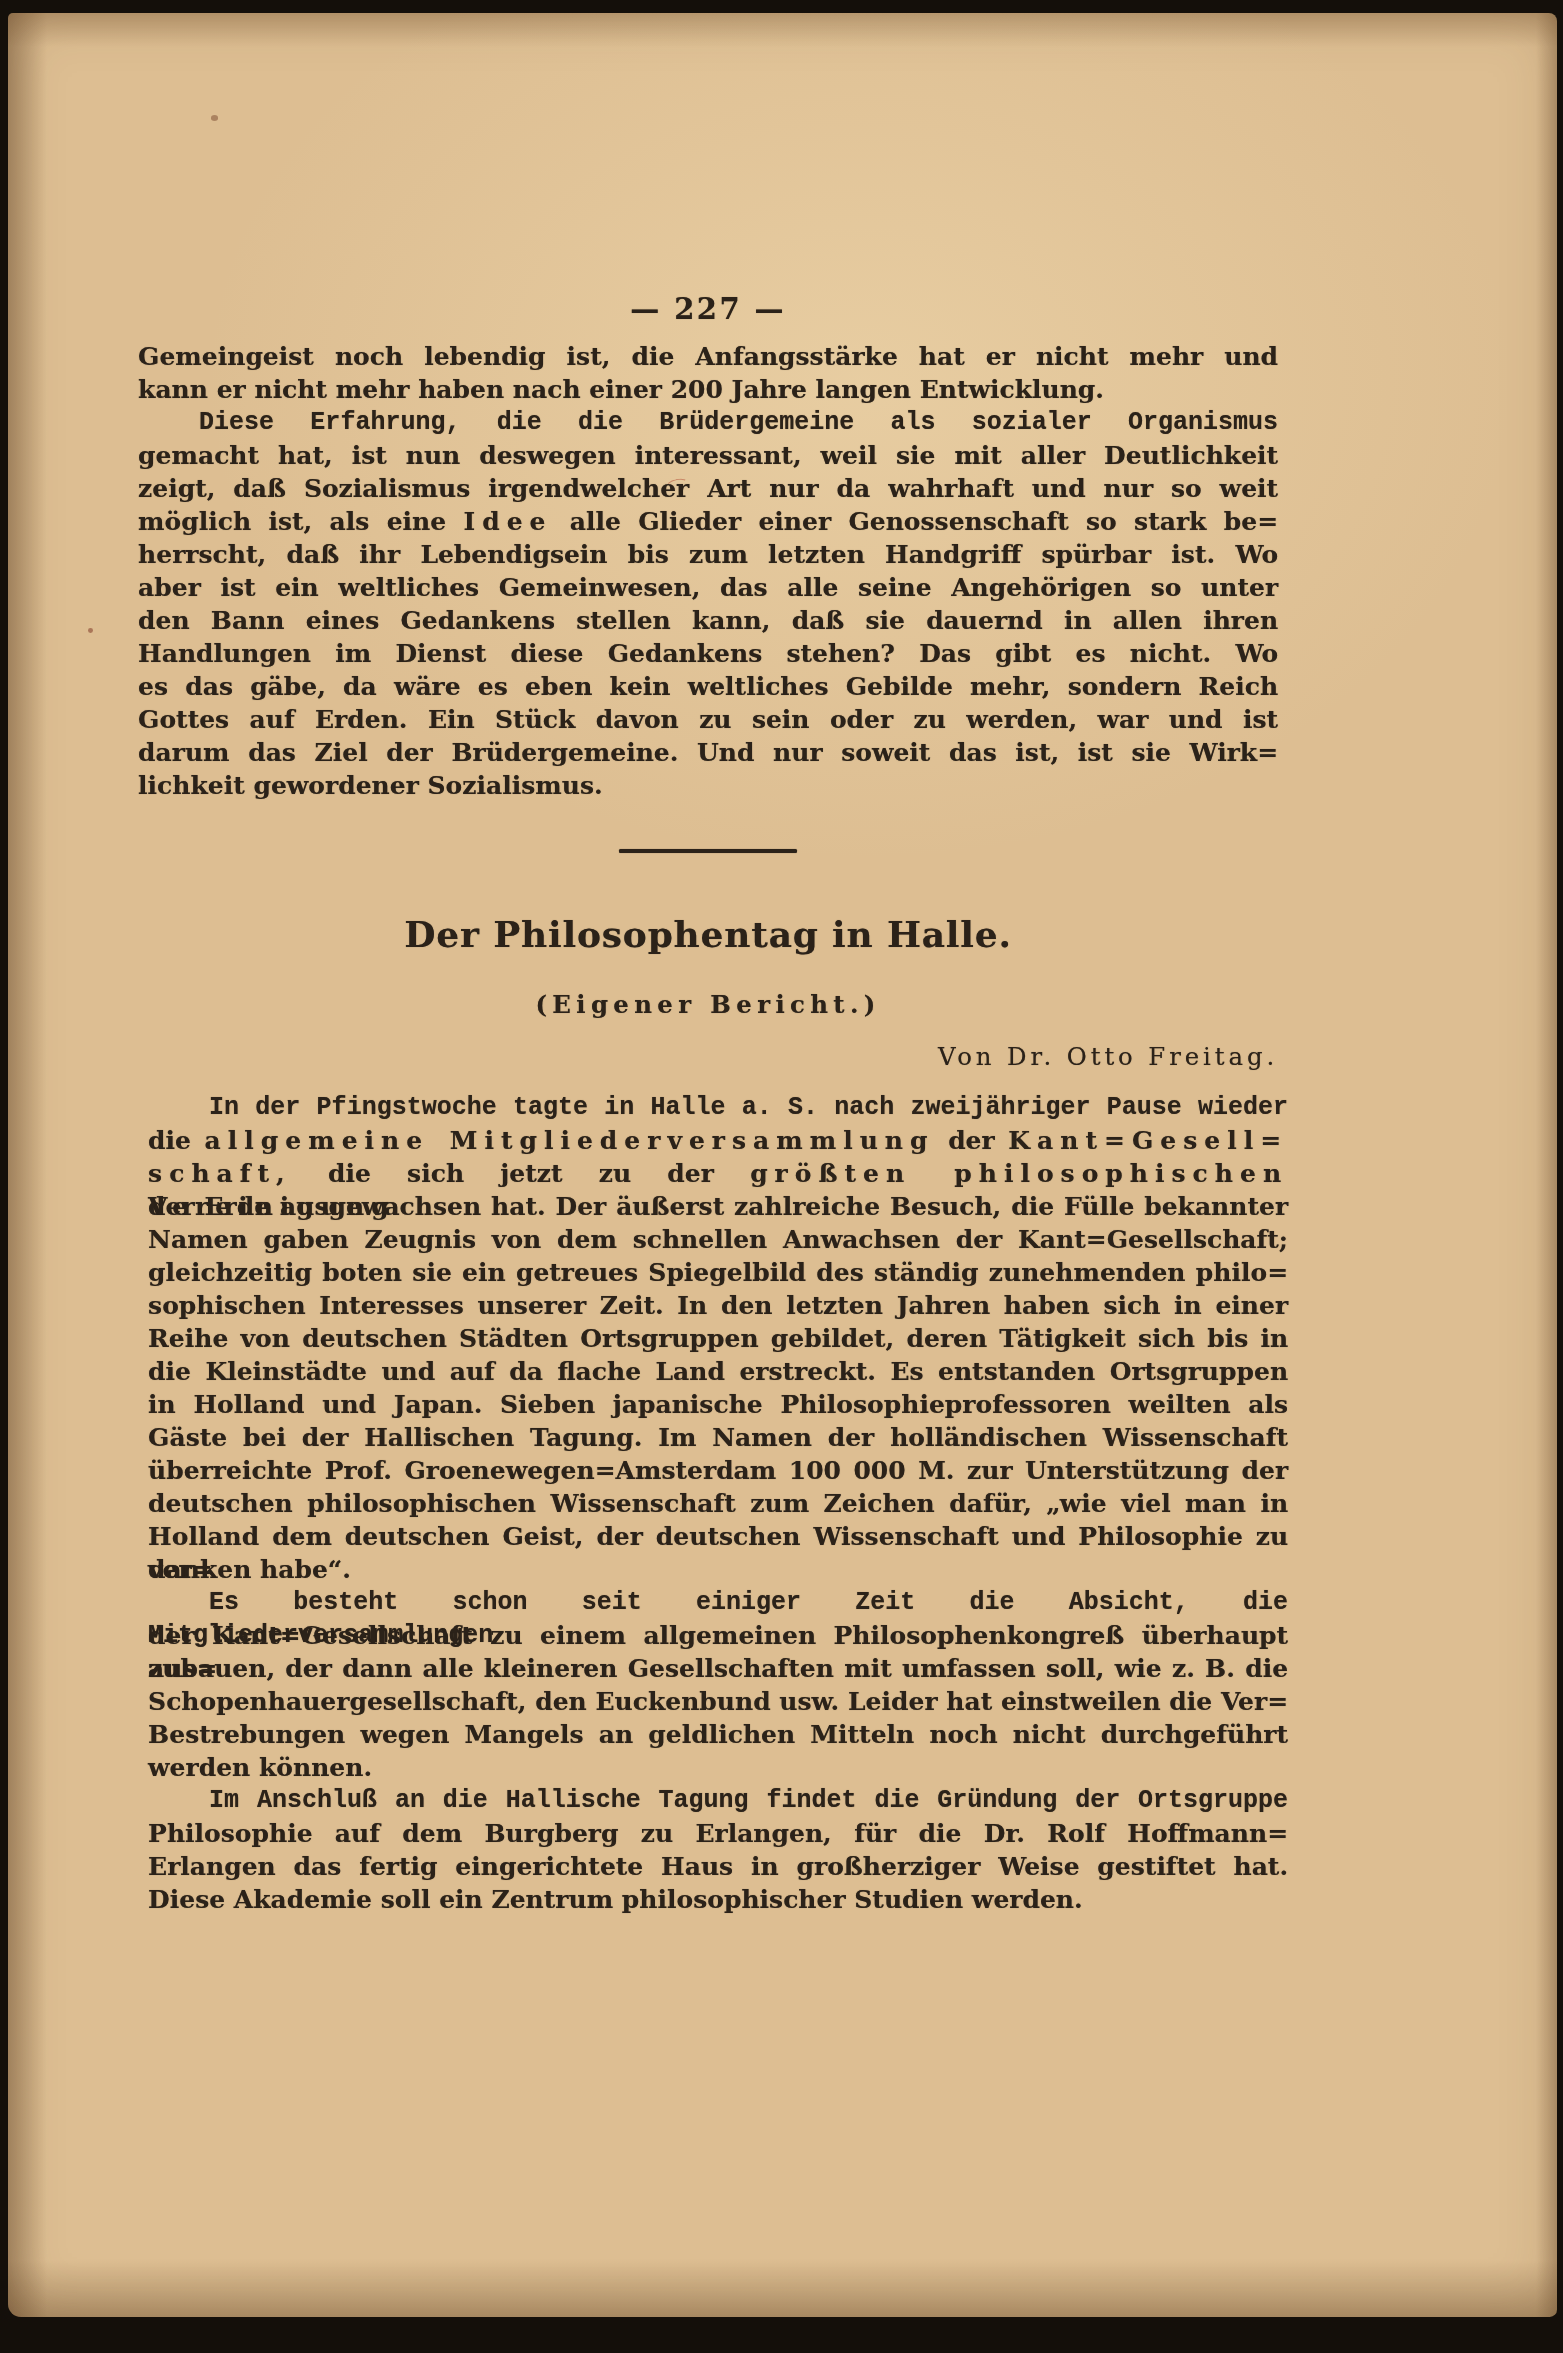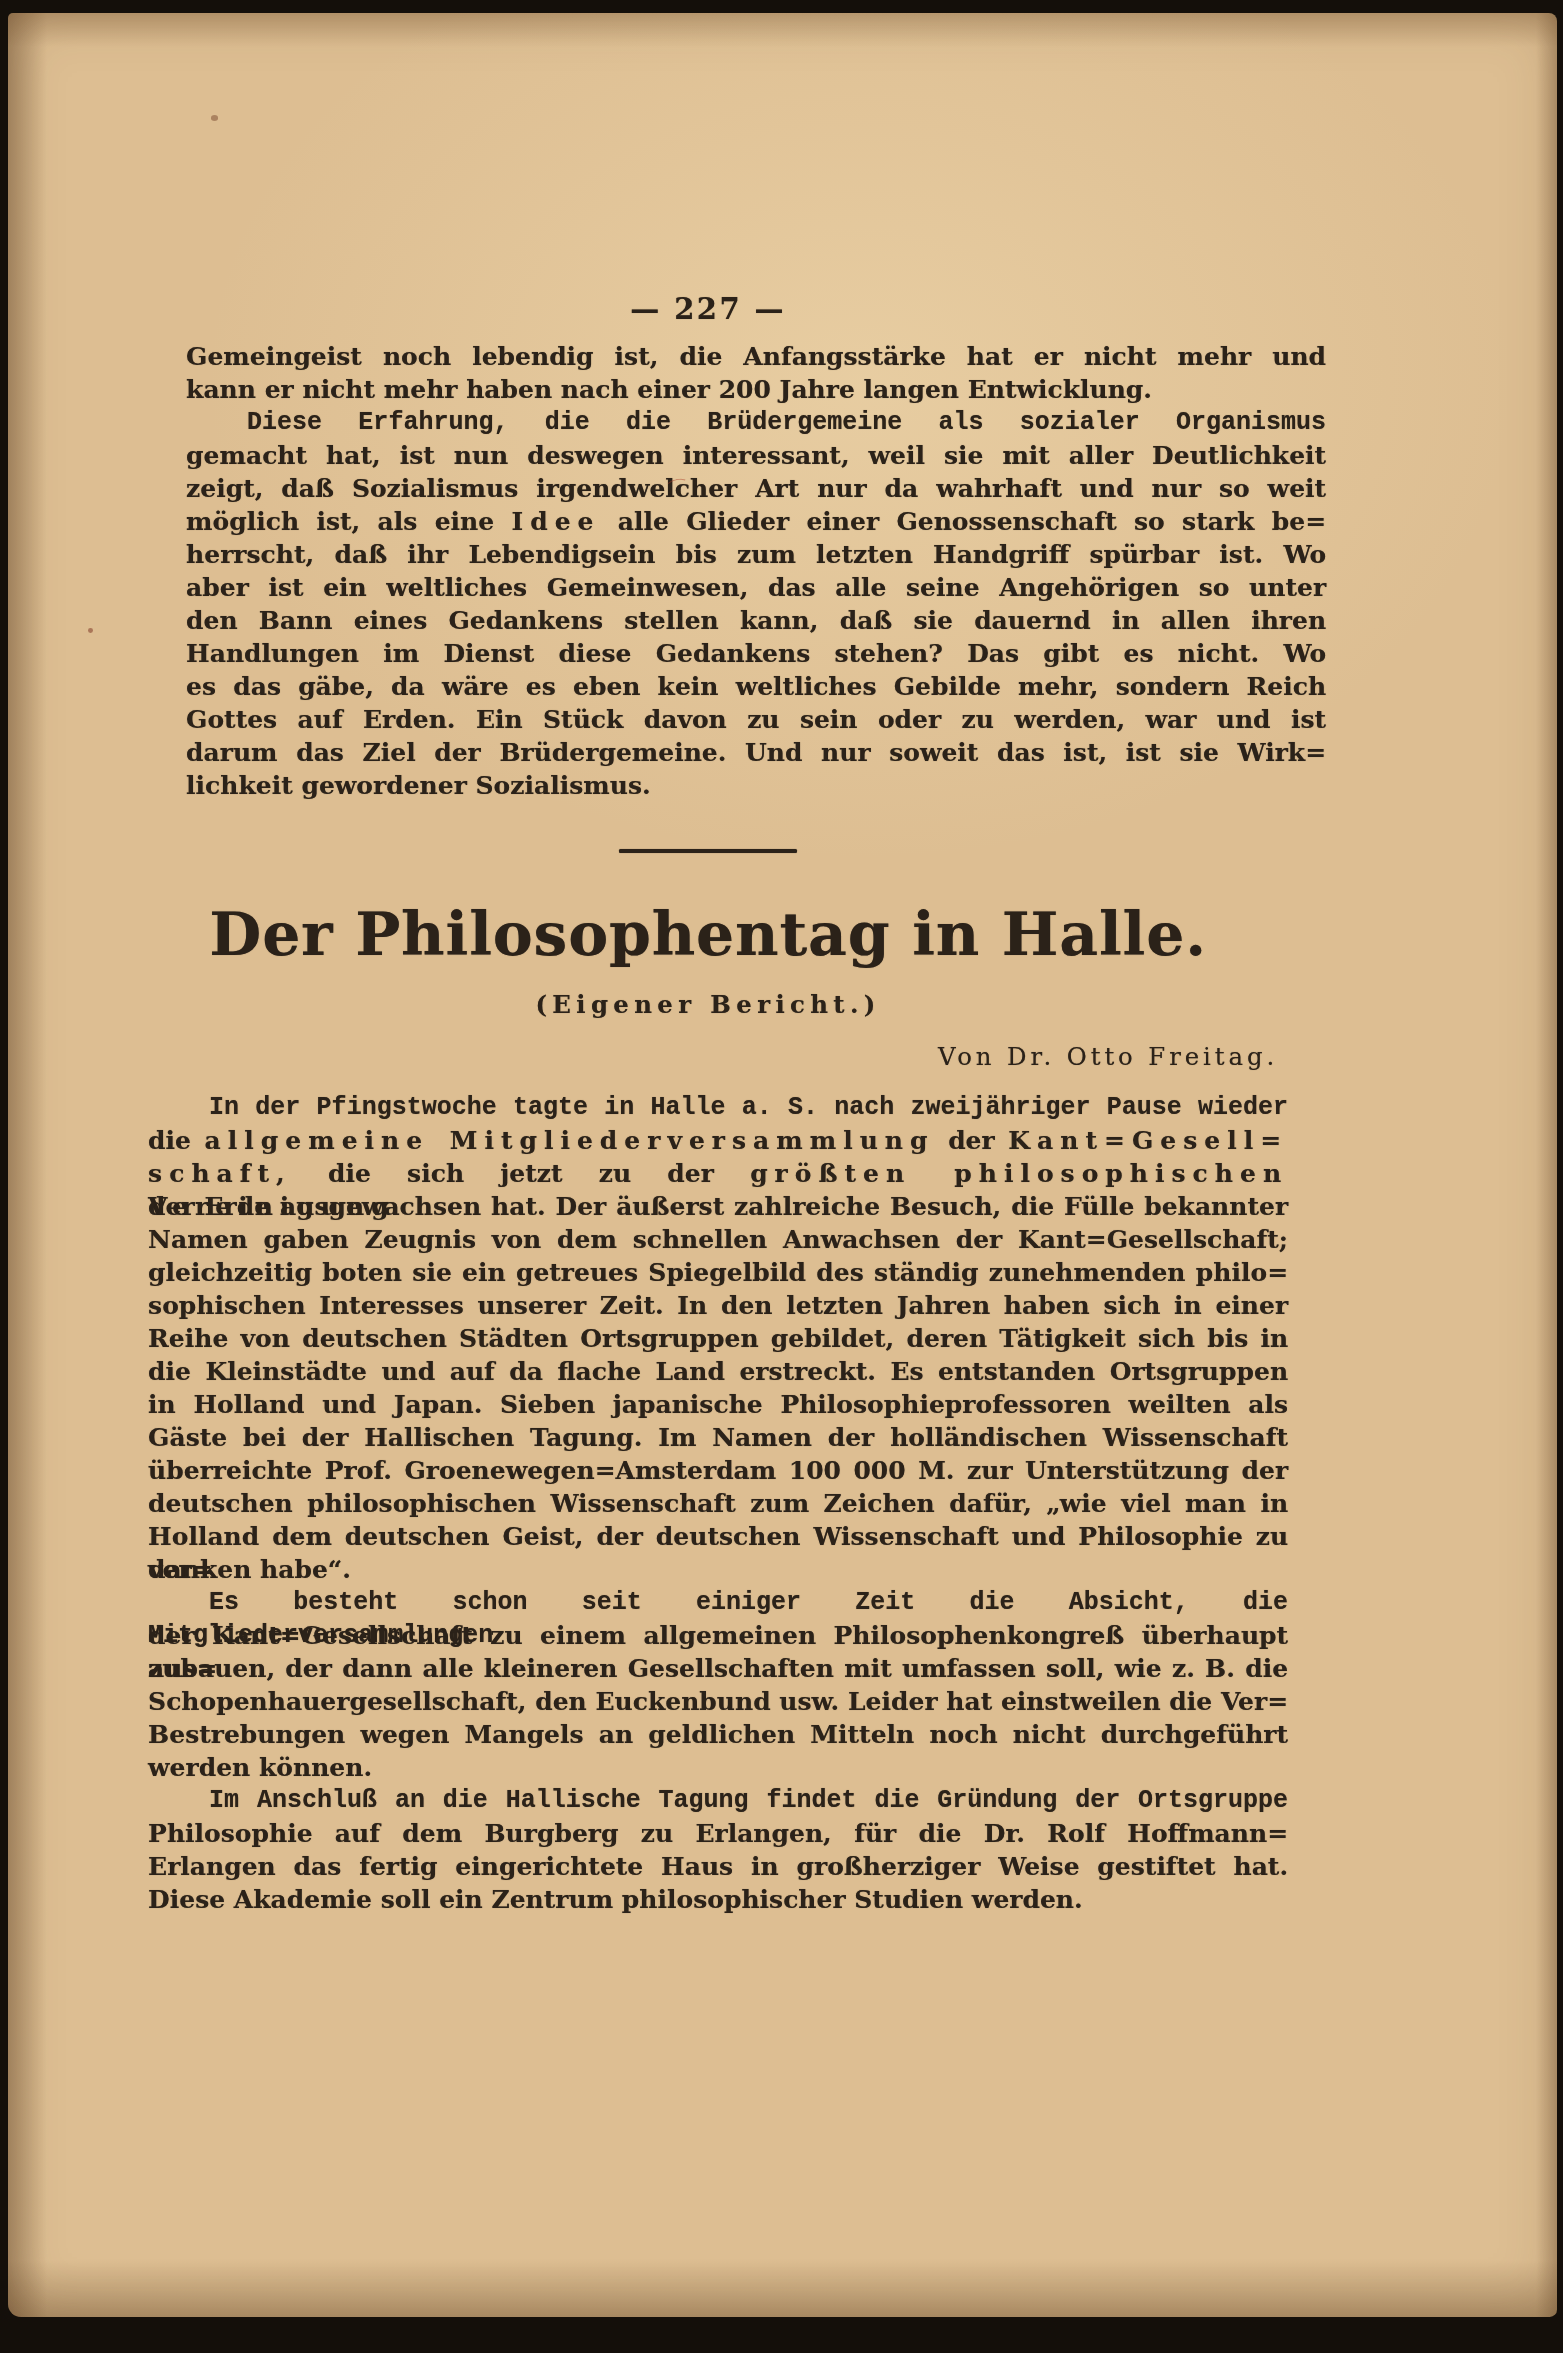--- a/index.html
+++ b/index.html
@@ -23,39 +23,39 @@
     border-radius:4.9px 8.1px 7.3px 13px;
     box-shadow: inset 0 0 57px rgba(85,55,22,.22);
   }
   .content{position:absolute;left:130px;top:0;width:1140px;height:100%;}
   .ink{color:#2b2219;text-shadow:0 0 0.8px rgba(43,34,25,.55);}
   .pagenum{
     position:absolute;top:279px;left:0;width:100%;
     text-align:center;font-size:29px;font-weight:700;letter-spacing:2.4px;
   }
   .block{position:absolute;left:0;width:100%;}
-  .intro{top:327px;margin-left:48px;}
+  .intro{top:327px;}
   .article-body{top:1078px;margin-left:10px;}
   .tl{
     height:33px;line-height:33px;
     font-size:25px;font-weight:700;
     text-align:justify;text-align-last:justify;
     white-space:normal;
   }
   .tl.last{text-align-last:left;}
   .tl.ind{text-indent:61px;font-family:Liberation Mono, monospace;}
   .sp{letter-spacing:.28em;}
   .rule{
     position:absolute;top:836px;left:50%;transform:translateX(-50%);
     width:178px;height:4.1px;background:#2b2219;border-radius:1.6px;
     box-shadow:0 0 0.8px rgba(43,34,25,.8);
   }
   .title{
     position:absolute;top:893px;left:0;width:100%;
-    text-align:center;font-size:60px;line-height:57px;font-weight:700;
+    text-align:center;font-size:36px;line-height:57px;font-weight:700;
     letter-spacing:0.8px;
   }
   .subtitle{
     position:absolute;top:977px;left:0;width:100%;
     text-align:center;font-size:24.4px;font-weight:700;letter-spacing:.22em;
   }
   .byline{
     position:absolute;top:1029px;left:0;width:100%;
     text-align:right;font-size:24.4px;font-weight:400;letter-spacing:.16em;
   }

